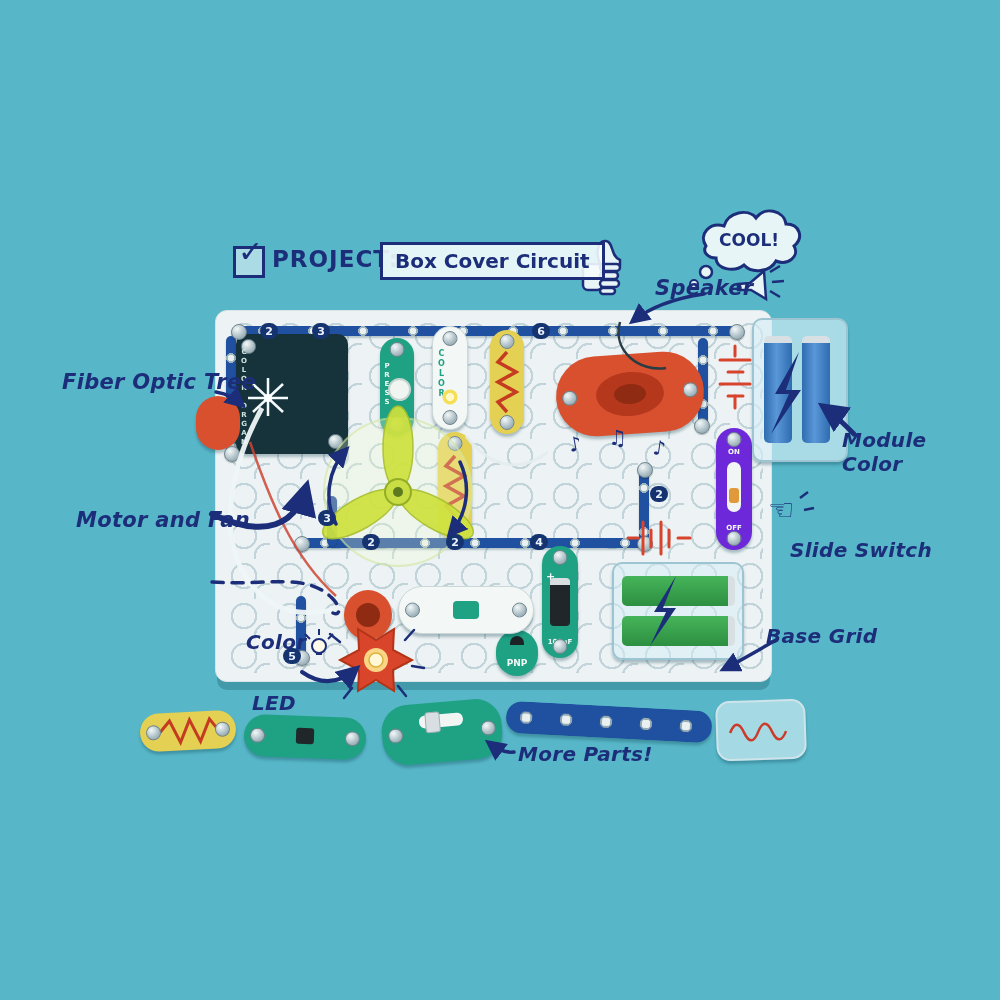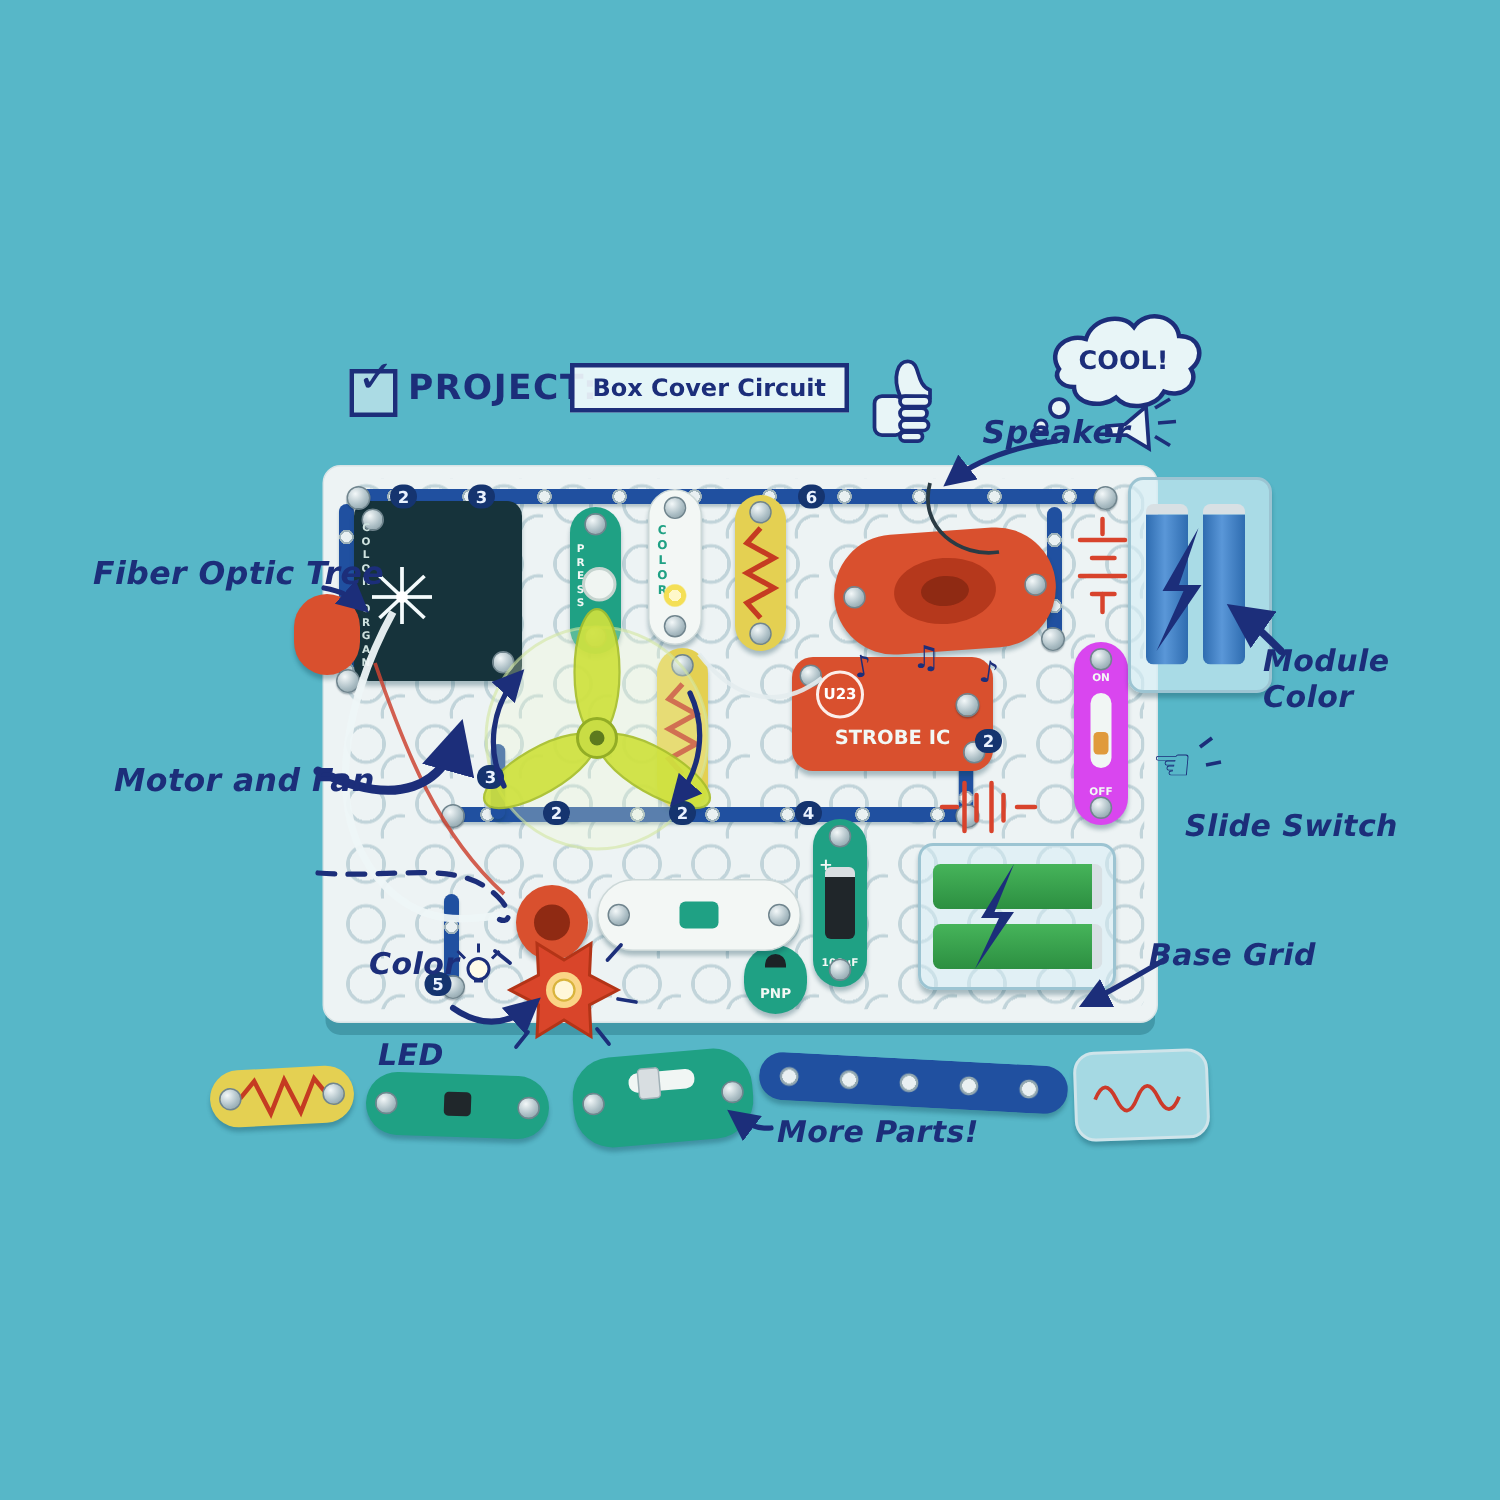--- a/index.html
+++ b/index.html
@@ -5,21 +5,21 @@
   html,body{margin:0;padding:0;background:#57b7c8;}
   .stage{position:relative;width:1000px;height:1000px;background:#57b7c8;overflow:hidden;
          font-family:"DejaVu Sans",sans-serif;}
   .lbl{position:absolute;color:#1c2e7a;font-weight:bold;font-style:italic;font-size:21px;
        letter-spacing:.3px;z-index:7;white-space:nowrap;}
   .lbl.small{font-size:20px;}
   .checkbox{position:absolute;left:233px;top:246px;width:26px;height:26px;border:3px solid #1c2e7a;
             background:rgba(240,250,252,.55);z-index:7;}
   .checkmark{position:absolute;left:238px;top:234px;font-size:30px;font-weight:bold;color:#1c2e7a;z-index:8;font-style:normal;}
   .titlebox{position:absolute;left:380px;top:242px;border:3px solid #1c2e7a;background:rgba(244,252,253,.9);
-            padding:4px 12px;color:#1c2e7a;font-weight:bold;font-size:16px;z-index:7;white-space:nowrap;}
+            padding:4px 12px;color:#1c2e7a;font-weight:bold;font-size:20px;z-index:7;white-space:nowrap;}
   .board{position:absolute;left:215px;top:310px;width:555px;height:370px;background:#edf3f4;
          border:1px solid #d9e4e6;border-radius:12px;box-shadow:0 10px 0 -2px rgba(15,75,90,.28);z-index:1;}
   .holes{position:absolute;inset:8px;border-radius:8px;
          background-image:
            radial-gradient(circle at 20px 17px, rgba(0,0,0,0) 11px, rgba(140,175,185,.45) 11px 13px, rgba(0,0,0,0) 13.5px),
            radial-gradient(circle at 43px 37px, rgba(0,0,0,0) 11px, rgba(140,175,185,.45) 11px 13px, rgba(0,0,0,0) 13.5px);
          background-size:46px 40px;}
   .wire{position:absolute;background-color:#2050a0;border-radius:5px;z-index:2;
         box-shadow:0 2px 2px rgba(10,60,75,.25);}
   .wire-h{height:10px;background-image:radial-gradient(circle at 25px 50%, #e9f0f2 0 3.5px, #9fb3bb 3.5px 4.8px, rgba(0,0,0,0) 5px);
@@ -116,27 +116,22 @@
     <svg width="34" height="108">
       <path d="M17,24 L8,34 L26,44 L8,54 L26,64 L8,74 L17,84" stroke="#c53b22" stroke-width="3.5" fill="none"></path>
     </svg>
   </div>
 
   <div class="part pill pill-h" style="left:556px;top:354px;width:148px;height:80px;background:#d9502e;transform:rotate(-4deg);">
     <div style="position:absolute;left:40px;top:18px;width:68px;height:44px;border-radius:50%;background:#b5381c;"></div>
     <div style="position:absolute;left:58px;top:30px;width:32px;height:20px;border-radius:50%;background:#8f2a13;"></div>
   </div>
 
-  <div class="part mod" style="left:528px;top:438px;width:134px;height:76px;background:#d9502e;border-radius:14px;">
-    <span style="position:absolute;left:16px;top:9px;width:28px;height:28px;border:2px solid rgba(255,255,255,.9);
-                 border-radius:50%;color:#fff;font-size:10px;font-weight:bold;display:flex;align-items:center;justify-content:center;">U23</span>
-    <span class="ptxt" style="left:0;right:0;bottom:14px;text-align:center;font-size:13px;">STROBE IC</span>
-  </div>
-
-  <div class="part pill pill-v" style="left:716px;top:428px;width:36px;height:122px;background:#d946ef;">
+
+  <div class="part pill pill-v" style="left:716px;top:428px;width:36px;height:122px;background:#6d28d9;">
     <span class="ptxt" style="left:0;right:0;top:20px;text-align:center;font-size:7px;">ON</span>
     <div style="position:absolute;left:11px;top:34px;width:14px;height:50px;background:#f1f6f4;border-radius:7px;"></div>
     <div style="position:absolute;left:13px;top:60px;width:10px;height:15px;background:#e09a3c;border-radius:3px;"></div>
     <span class="ptxt" style="left:0;right:0;bottom:18px;text-align:center;font-size:7px;margin-top:12px;">OFF</span>
   </div>
 
   <div class="part case" style="left:752px;top:318px;width:92px;height:140px;">
     <div class="batv" style="left:10px;top:16px;"></div>
     <div class="batv" style="left:48px;top:16px;"></div>
   </div>

